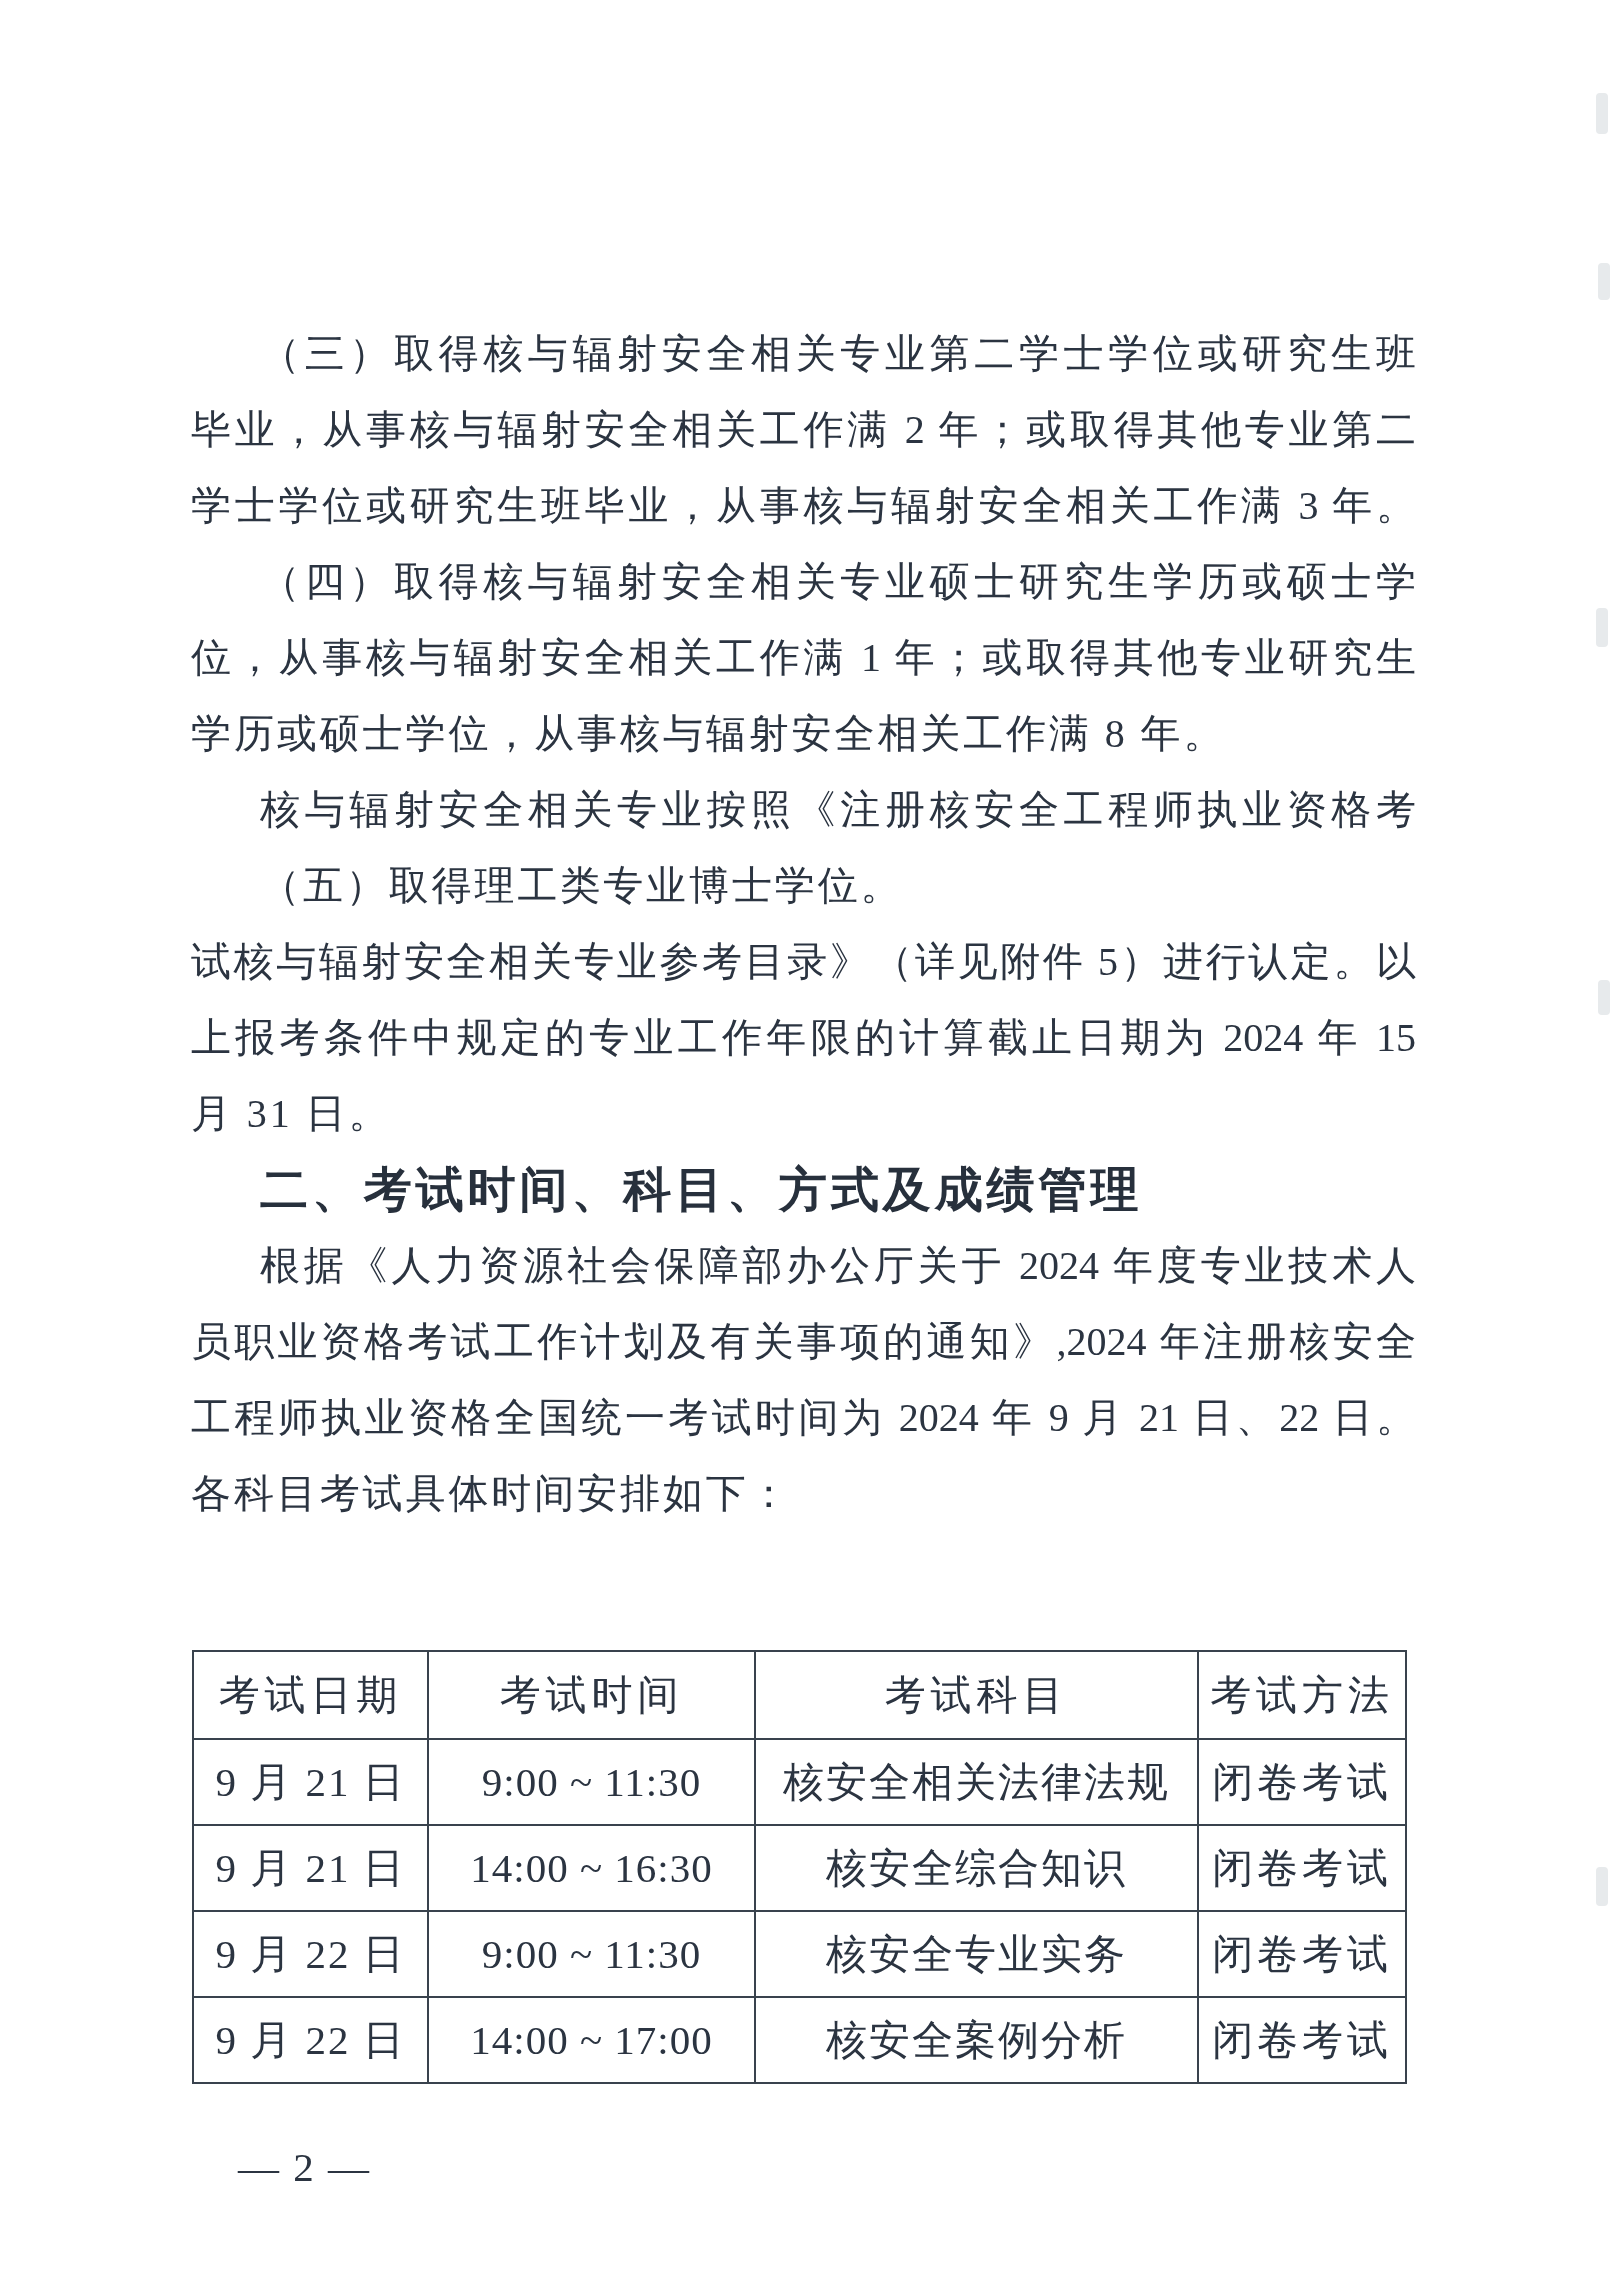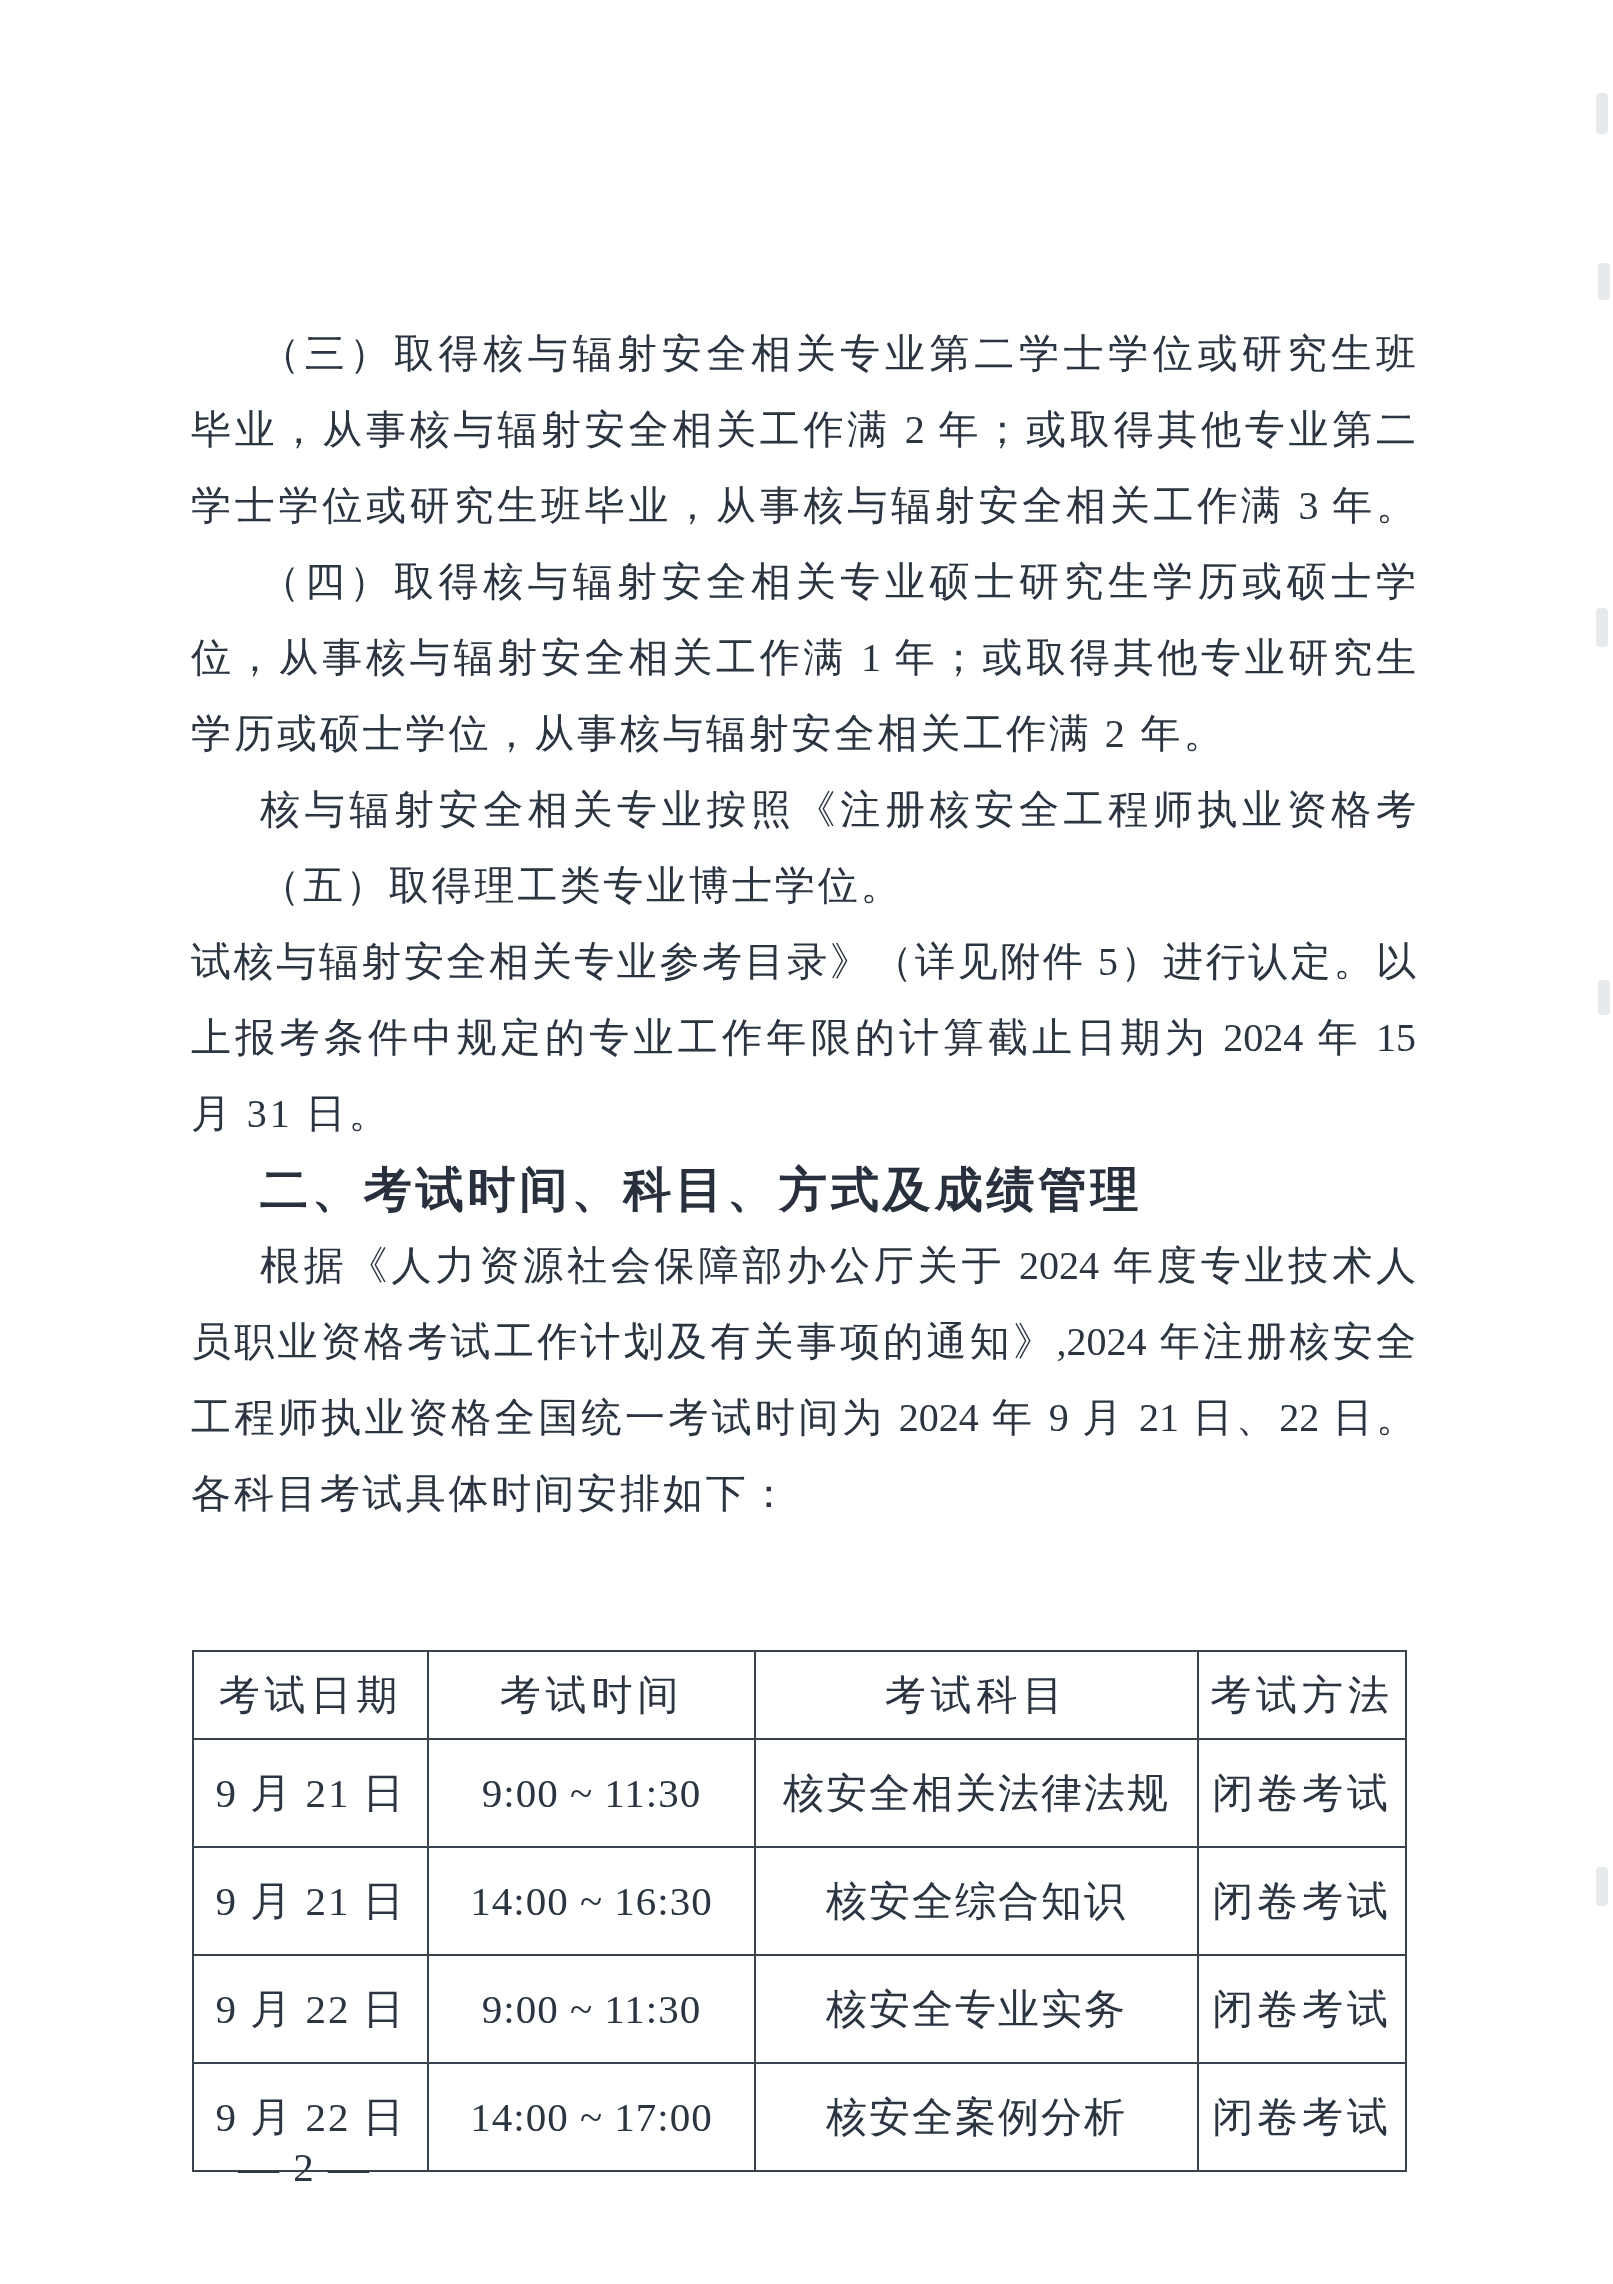--- a/index.html
+++ b/index.html
@@ -59,21 +59,21 @@
     border: 2px solid #39424d;
     text-align: center;
     vertical-align: middle;
     font-size: 41px;
     font-weight: normal;
     color: #2b3441;
     padding: 0;
     overflow: hidden;
   }
   table.schedule thead tr { height: 88px; }
-  table.schedule tbody tr { height: 108px; }
+  table.schedule tbody tr { height: 86px; }
   table.schedule th { letter-spacing: 4.9px; }
   td.c-date { letter-spacing: 2px; }
   td.c-time { letter-spacing: 1px; }
   td.c-subject { letter-spacing: 2px; }
   td.c-method { letter-spacing: 3.9px; }
   .footer {
     position: absolute;
     left: 238px;
     top: 2143px;
     font-size: 41px;
@@ -91,21 +91,21 @@
 <body>
 
 <div class="page">
 
   <main class="textblock">
     <div class="line ind j">（三）取得核与辐射安全相关专业第二学士学位或研究生班</div>
     <div class="line j">毕业，从事核与辐射安全相关工作满 2 年；或取得其他专业第二</div>
     <div class="line j">学士学位或研究生班毕业，从事核与辐射安全相关工作满 3 年。</div>
     <div class="line ind j">（四）取得核与辐射安全相关专业硕士研究生学历或硕士学</div>
     <div class="line j">位，从事核与辐射安全相关工作满 1 年；或取得其他专业研究生</div>
-    <div class="line">学历或硕士学位，从事核与辐射安全相关工作满 2 年。</div>
+    <div class="line">学历或硕士学位，从事核与辐射安全相关工作满 8 年。</div>
     <div class="line ind j">核与辐射安全相关专业按照《注册核安全工程师执业资格考</div>
     <div class="line ind">（五）取得理工类专业博士学位。</div>
     <div class="line j">试核与辐射安全相关专业参考目录》（详见附件 5）进行认定。以</div>
     <div class="line j">上报考条件中规定的专业工作年限的计算截止日期为 2024 年 15</div>
     <div class="line">月 31 日。</div>
     <h2 class="line heading ind" style="margin:0;">二、考试时间、科目、方式及成绩管理</h2>
     <div class="line ind j">根据《人力资源社会保障部办公厅关于 2024 年度专业技术人</div>
     <div class="line j">员职业资格考试工作计划及有关事项的通知》,2024 年注册核安全</div>
     <div class="line j">工程师执业资格全国统一考试时间为 2024 年 9 月 21 日、22 日。</div>
     <div class="line">各科目考试具体时间安排如下：</div>

